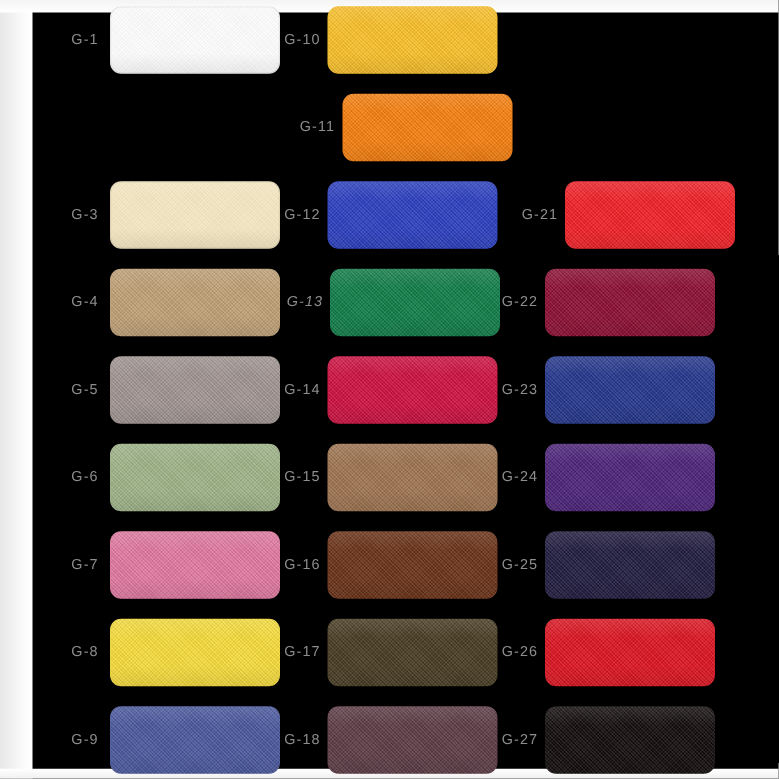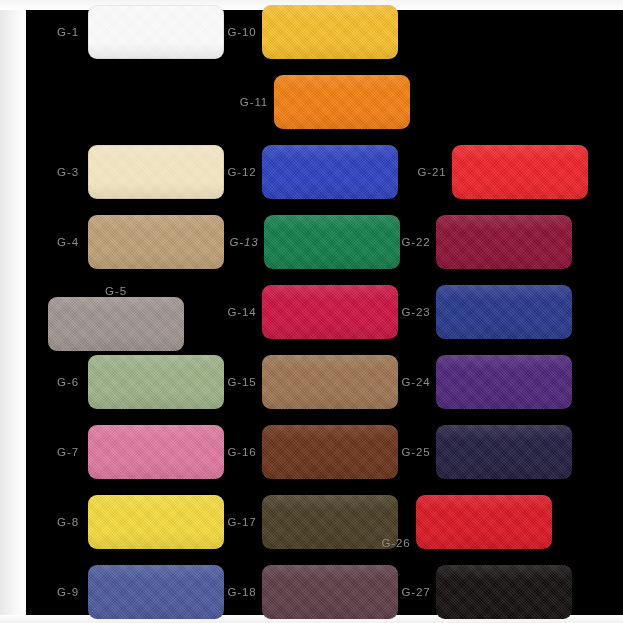--- a/index.html
+++ b/index.html
@@ -134,21 +134,21 @@
           <div class="sheen"></div>
         </div>
       </div>
       <div class="cell" style="left: 48px; top: 215px;">
         <span class="swatch-label">G-4</span>
         <div class="swatch" style="background: rgb(191, 160, 118);">
           <div class="weave"></div>
           <div class="sheen"></div>
         </div>
       </div>
-      <div class="cell" style="left: 48px; top: 285px; flex-direction: column;">
+      <div class="cell" style="left: 48px; top: 285px;">
         <span class="swatch-label">G-5</span>
         <div class="swatch" style="background: rgb(160, 148, 144);">
           <div class="weave"></div>
           <div class="sheen"></div>
         </div>
       </div>
       <div class="cell" style="left: 48px; top: 355px;">
         <span class="swatch-label">G-6</span>
         <div class="swatch" style="background: rgb(158, 179, 136);">
           <div class="weave"></div>
@@ -267,21 +267,21 @@
           <div class="sheen"></div>
         </div>
       </div>
       <div class="cell" style="left: 396px; top: 425px;">
         <span class="swatch-label">G-25</span>
         <div class="swatch" style="background: rgb(32, 27, 62);">
           <div class="weave"></div>
           <div class="sheen"></div>
         </div>
       </div>
-      <div class="cell" style="left: 376px; top: 495px; align-items: flex-end;">
+      <div class="cell" style="left: 396px; top: 495px;">
         <span class="swatch-label">G-26</span>
         <div class="swatch" style="background: rgb(220, 20, 33);">
           <div class="weave"></div>
           <div class="sheen"></div>
         </div>
       </div>
       <div class="cell" style="left: 396px; top: 565px;">
         <span class="swatch-label">G-27</span>
         <div class="swatch" style="background: rgb(18, 12, 12);">
           <div class="weave"></div>

